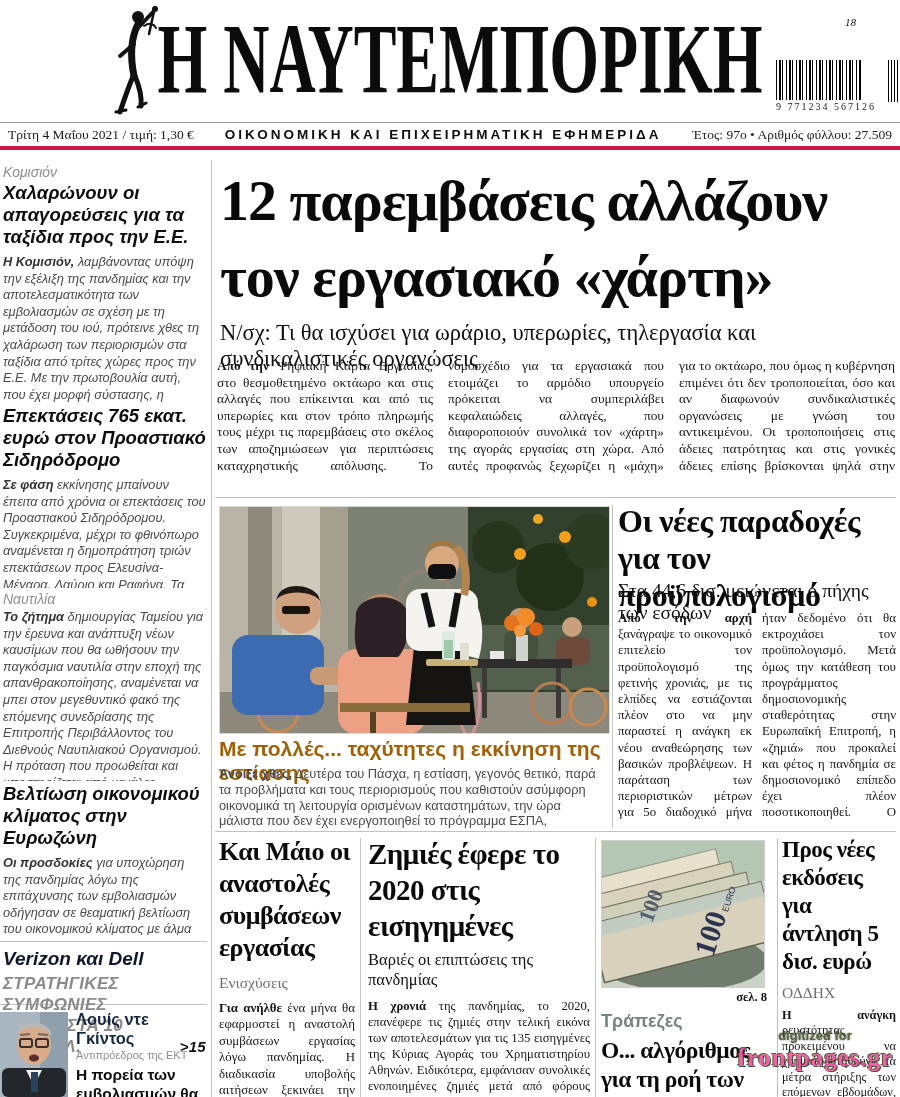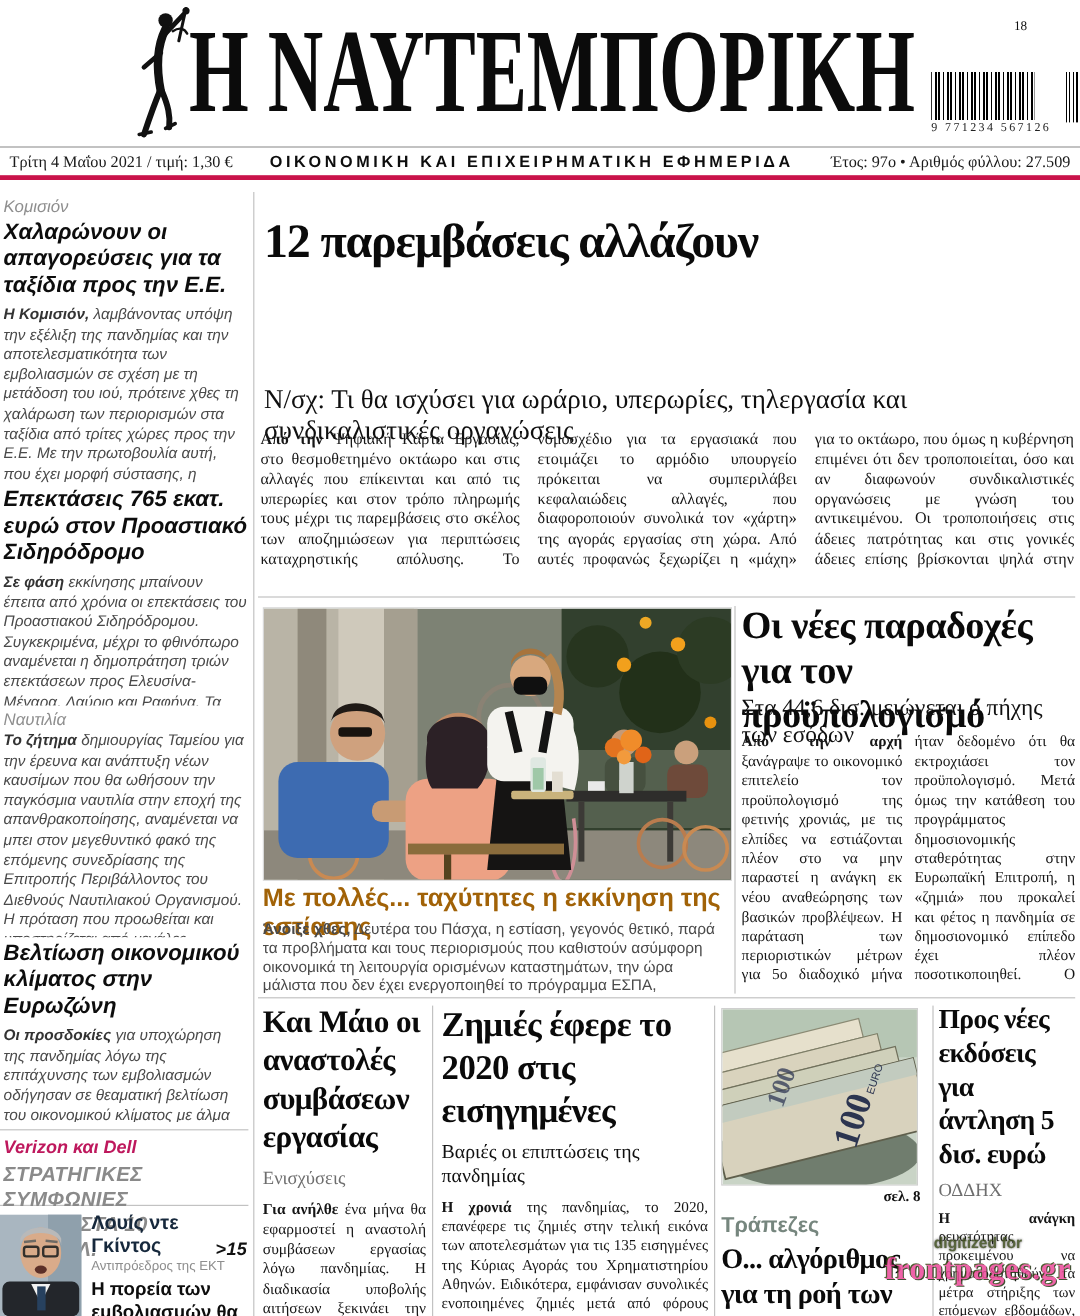--- a/index.html
+++ b/index.html
@@ -7,44 +7,44 @@
        font-family:"Liberation Sans","DejaVu Sans",sans-serif;color:#111;}
   .abs{position:absolute;}
   
   .mast-title{left:150px;top:12px;width:620px;height:108px;text-align:center;
     font-family:"Liberation Serif","DejaVu Serif",serif;font-weight:700;font-size:64px;
     line-height:104px;letter-spacing:0px;transform:scale(1.0,1.55);transform-origin:center 55%;
     white-space:nowrap;color:#0b0b0b;}
   .barcode-wrap{right:38px;top:60px;width:86px;}
   .barcode{width:86px;height:40px;background:repeating-linear-gradient(90deg,#000 0 1px,#fff 1px 3px,#000 3px 5px,#fff 5px 6px,#000 6px 7px,#fff 7px 10px);}
   .barcode-digits{font-family:"Liberation Serif",serif;font-size:10px;letter-spacing:2px;color:#222;margin-top:1px;white-space:nowrap;}
-  .edition-no{right:44px;top:16px;font-size:11px;font-family:"Liberation Serif",serif;color:#111;}
+  .edition-no{right:44px;top:16px;font-size:11px;font-family:"Liberation Serif",serif;color:#111;font-style:italic;}
   .barcode-edge{right:0;top:60px;width:12px;height:42px;background:repeating-linear-gradient(90deg,#000 0 1px,#fff 1px 3px,#000 3px 4px,#fff 4px 6px);}
   .datebar{left:0;top:122px;width:900px;height:28px;border-top:1px solid #9a9a9a;
     border-bottom:4px solid #c9134a;display:flex;align-items:center;box-sizing:border-box;padding:0 8px;}
   .datebar .dleft,.datebar .dright{font-family:"Liberation Serif",serif;font-size:13.5px;color:#1a1a1a;white-space:nowrap;}
   .datebar .dmid{flex:1;text-align:center;font-weight:700;font-size:13.5px;letter-spacing:3px;color:#0d0d0d;white-space:nowrap;}
   
   .vline{background:#c2c2c2;width:1px;}
   .hline{background:#c2c2c2;height:1px;}
   
   .lc{left:3px;width:203px;font-style:italic;}
   .kicker-gray{font-size:14px;color:#8e8e8e;margin-bottom:2px;}
   .lc-head{font-size:18.5px;font-weight:700;line-height:22px;color:#0d0d0d;margin:0 0 6px 0;}
   .lc-body{font-size:12.8px;line-height:16.6px;color:#4a4a4a;margin:0;}
   .lc-body strong{color:#333;}
-  .brief-kicker{font-size:15px;font-weight:700;color:#be185d;margin-bottom:3px;}
+  .brief-kicker{font-size:19px;font-weight:700;color:#0f172a;margin-bottom:3px;}
   .brief-caps{font-size:17px;font-weight:700;line-height:21px;color:#8a8a8a;letter-spacing:0.3px;position:relative;}
   .brief-ref{position:absolute;right:0;bottom:0;font-weight:700;color:#111;font-size:15px;}
   .quote-name{font-size:16.5px;font-weight:700;color:#16283c;}
   .quote-role{font-size:11px;color:#8e8e8e;margin:1px 0 4px 0;}
   .quote-text{font-size:15.5px;font-weight:700;line-height:19px;color:#0d0d0d;position:relative;}
   
   .lead-head{left:220px;top:163px;width:676px;font-family:"Liberation Serif",serif;
-    font-weight:700;font-size:40px;line-height:76px;color:#0a0a0a;letter-spacing:-1px;}
+    font-weight:700;font-size:58px;line-height:76px;color:#0a0a0a;letter-spacing:-1px;}
   .lead-sub{left:220px;top:320px;width:676px;font-family:"Liberation Serif",serif;
     font-size:22.5px;color:#101010;}
   .lead-body{left:217px;top:358px;width:678px;height:132px;overflow:hidden;
     font-family:"Liberation Serif",serif;font-size:13.4px;line-height:16.6px;text-align:justify;
     column-count:3;column-gap:15px;color:#161616;}
   .lead-body strong,.sbody strong{font-weight:700;}
   
   .photo-main{left:219px;top:506px;width:391px;height:228px;overflow:hidden;border:1px solid #d8d8d8;box-sizing:border-box;}
   .cap-head{left:219px;top:737px;width:391px;font-size:21px;font-weight:700;color:#a16207;}
   .cap-body{left:219px;top:766px;width:388px;height:62px;overflow:hidden;
@@ -174,20 +174,21 @@
     <div class="quote-name">Λουίς ντε Γκίντος</div>
     <div class="quote-role">Αντιπρόεδρος της ΕΚΤ</div>
     <div class="quote-text"><span>Η πορεία των εμβολιασμών θα καθορίσει την έξοδο από το PEPP</span>
       
     </div>
   </div>
 </div>
 
 <div class="abs lead-head">
   <div>12 παρεμβάσεις αλλάζουν</div>
+  <div>τον εργασιακό «χάρτη»</div>
 </div>
 <div class="abs lead-sub">Ν/σχ: Τι θα ισχύσει για ωράριο, υπερωρίες, τηλεργασία και συνδικαλιστικές οργανώσεις</div>
 <div class="abs lead-body"><strong>Από την</strong> <span>Ψηφιακή Κάρτα Εργασίας, στο θεσμοθετημένο οκτάωρο και στις αλλαγές που επίκεινται και από τις υπερωρίες και στον τρόπο πληρωμής τους μέχρι τις παρεμβάσεις στο σκέλος των αποζημιώσεων για περιπτώσεις καταχρηστικής απόλυσης. Το νομοσχέδιο για τα εργασιακά που ετοιμάζει το αρμόδιο υπουργείο πρόκειται να συμπεριλάβει κεφαλαιώδεις αλλαγές, που διαφοροποιούν συνολικά τον «χάρτη» της αγοράς εργασίας στη χώρα. Από αυτές προφανώς ξεχωρίζει η «μάχη» για το οκτάωρο, που όμως η κυβέρνηση επιμένει ότι δεν τροποποιείται, όσο και αν διαφωνούν συνδικαλιστικές οργανώσεις με γνώση του αντικειμένου. Οι τροποποιήσεις στις άδειες πατρότητας και στις γονικές άδειες επίσης βρίσκονται ψηλά στην «ατζέντα», όπως και η προσπάθεια για να μπουν κανόνες στο νέο μοντέλο απασχόλησης που αναπτύχθηκε ραγδαία στην εποχή του κορονοϊού, δηλαδή στην τηλεργασία. Ξεχωριστή σημασία όμως έχουν οι αλλαγές που ετοιμάζονται στο συνδικαλιστικό πεδίο. Η δημιουργία μητρώου για συνδικαλιστικές οργανώσεις εργαζομένων και εργοδοτών και οι παρεμβάσεις στο «μέτωπο» κήρυξης απεργίας ασφαλώς και προκαλούν αντιδράσεις, θέτοντας τα συνδικάτα σε «θέση μάχης». Αντιδράσεις που θα εκφραστούν τόσο σήμερα, στο «πρώτο μέρος» από την απεργία για την Εργατική Πρωτομαγιά, όσο και την Πέμπτη στο «κυρίως μενού».</span> </div>
 
 <div class="abs photo-main">
   <svg width="390" height="227" viewBox="0 0 390 227">
     <rect width="390" height="227" fill="#7d8274"></rect>
     <rect x="0" y="0" width="125" height="227" fill="#b9b4a6"></rect>
     <rect x="28" y="0" width="24" height="227" fill="#8f897b"></rect>
     <rect x="62" y="0" width="38" height="227" fill="#cfc9bb"></rect>

